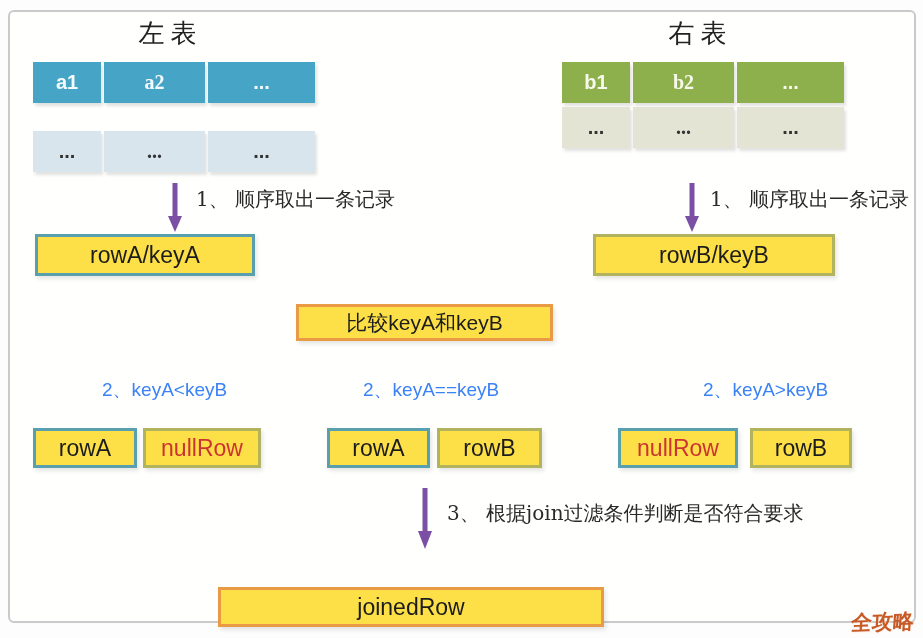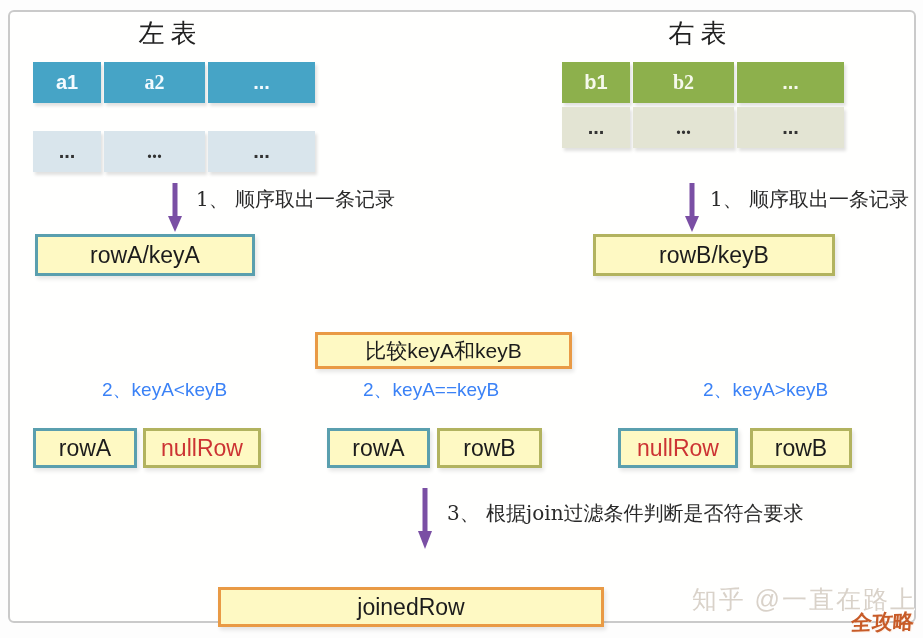--- a/index.html
+++ b/index.html
@@ -25,21 +25,21 @@
   .hdr-green{background:#8db04c;color:#f6f9ec;}
   .row-teal{background:#d9e5ec;color:#333;}
   .row-green{background:#e3e4d3;color:#333;}
   .c1{width:68px;}.c2{width:101px;font-family:Liberation Serif, serif;}.c3{width:107px;}
   .step-text{
     position:absolute;font-size:20px;color:#2a2a2a;
     font-family:"DejaVu Serif",serif;white-space:nowrap;
   }
   .arrow{position:absolute;}
   .box{
-    position:absolute;background:#fef9c3;display:flex;align-items:center;justify-content:center;
+    position:absolute;background:#fde047;display:flex;align-items:center;justify-content:center;
     font-size:23px;color:#1c1c1c;box-shadow:2px 3px 4px rgba(0,0,0,0.10);
   }
   .b-teal{border:3px solid #5a9fae;}
   .b-olive{border:3px solid #b2b35f;}
   .b-orange{border:3px solid #e99a45;}
   .t-red{color:#cc3333;}
   .branch-label{
     position:absolute;font-size:19px;color:#3b82f6;white-space:nowrap;
     font-family:"Liberation Sans",sans-serif;
   }
@@ -97,21 +97,21 @@
 
   <svg class="arrow" style="left:684px;top:182px;" width="16" height="50" viewBox="0 0 16 50">
     <line x1="8" y1="1" x2="8" y2="36" stroke="#7a4fa4" stroke-width="5"></line>
     <polygon points="1,34 15,34 8,50" fill="#7a4fa4"></polygon>
   </svg>
   <div class="step-text" style="left:710px;top:186px;">1、 顺序取出一条记录</div>
 
   <div class="box b-teal" style="left:35px;top:234px;width:214px;height:36px;">rowA/keyA</div>
   <div class="box b-olive" style="left:593px;top:234px;width:236px;height:36px;">rowB/keyB</div>
 
-  <div class="box b-orange compare-box" style="left:315px;top:304px;width:251px;height:31px;margin-top:28px;">比较keyA和keyB</div>
+  <div class="box b-orange compare-box" style="left:296px;top:304px;width:251px;height:31px;">比较keyA和keyB</div>
 
   <div class="branch-label" style="left:102px;top:377px;">2、keyA&lt;keyB</div>
   <div class="branch-label" style="left:363px;top:377px;">2、keyA==keyB</div>
   <div class="branch-label" style="left:703px;top:377px;">2、keyA&gt;keyB</div>
 
   <div class="box b-teal" style="left:33px;top:428px;width:98px;height:34px;">rowA</div>
   <div class="box b-olive t-red" style="left:143px;top:428px;width:112px;height:34px;">nullRow</div>
 
   <div class="box b-teal" style="left:327px;top:428px;width:97px;height:34px;">rowA</div>
   <div class="box b-olive" style="left:437px;top:428px;width:99px;height:34px;">rowB</div>
@@ -120,15 +120,14 @@
   <div class="box b-olive" style="left:750px;top:428px;width:96px;height:34px;">rowB</div>
 
   <svg class="arrow" style="left:417px;top:487px;" width="16" height="62" viewBox="0 0 16 62">
     <line x1="8" y1="1" x2="8" y2="46" stroke="#7a4fa4" stroke-width="5"></line>
     <polygon points="1,44 15,44 8,62" fill="#7a4fa4"></polygon>
   </svg>
   <div class="step-text" style="left:447px;top:500px;">3、 根据join过滤条件判断是否符合要求</div>
 
   <div class="box b-orange" style="left:218px;top:556px;width:380px;height:34px;margin-top:31px;">joinedRow</div>
 
-  <div class="watermark">知乎 @一直在路上</div>
   <div class="badge">全攻略</div>
 </div>
 
 </body></html>

